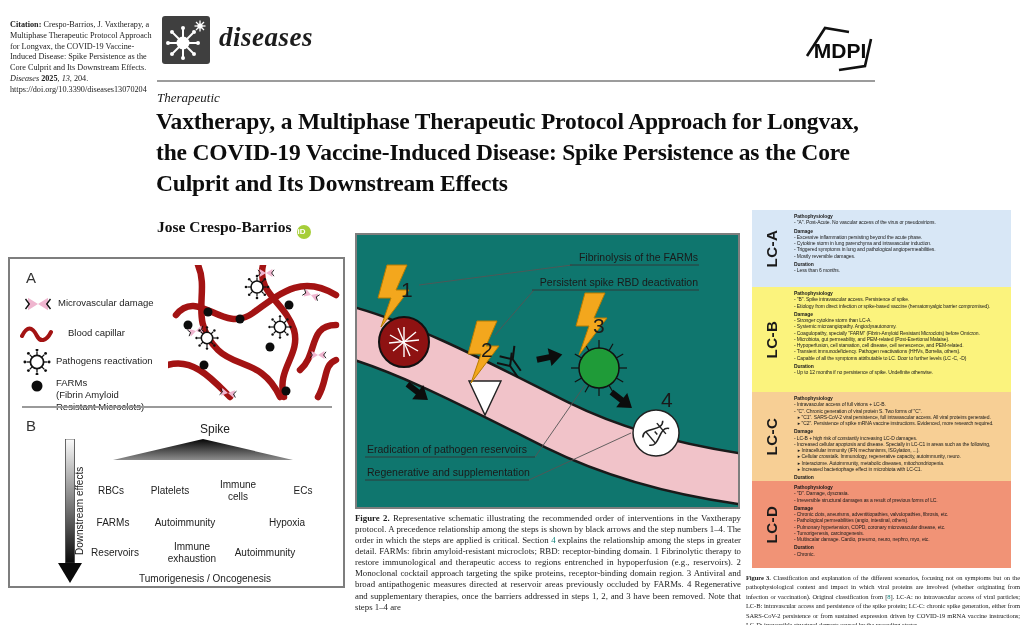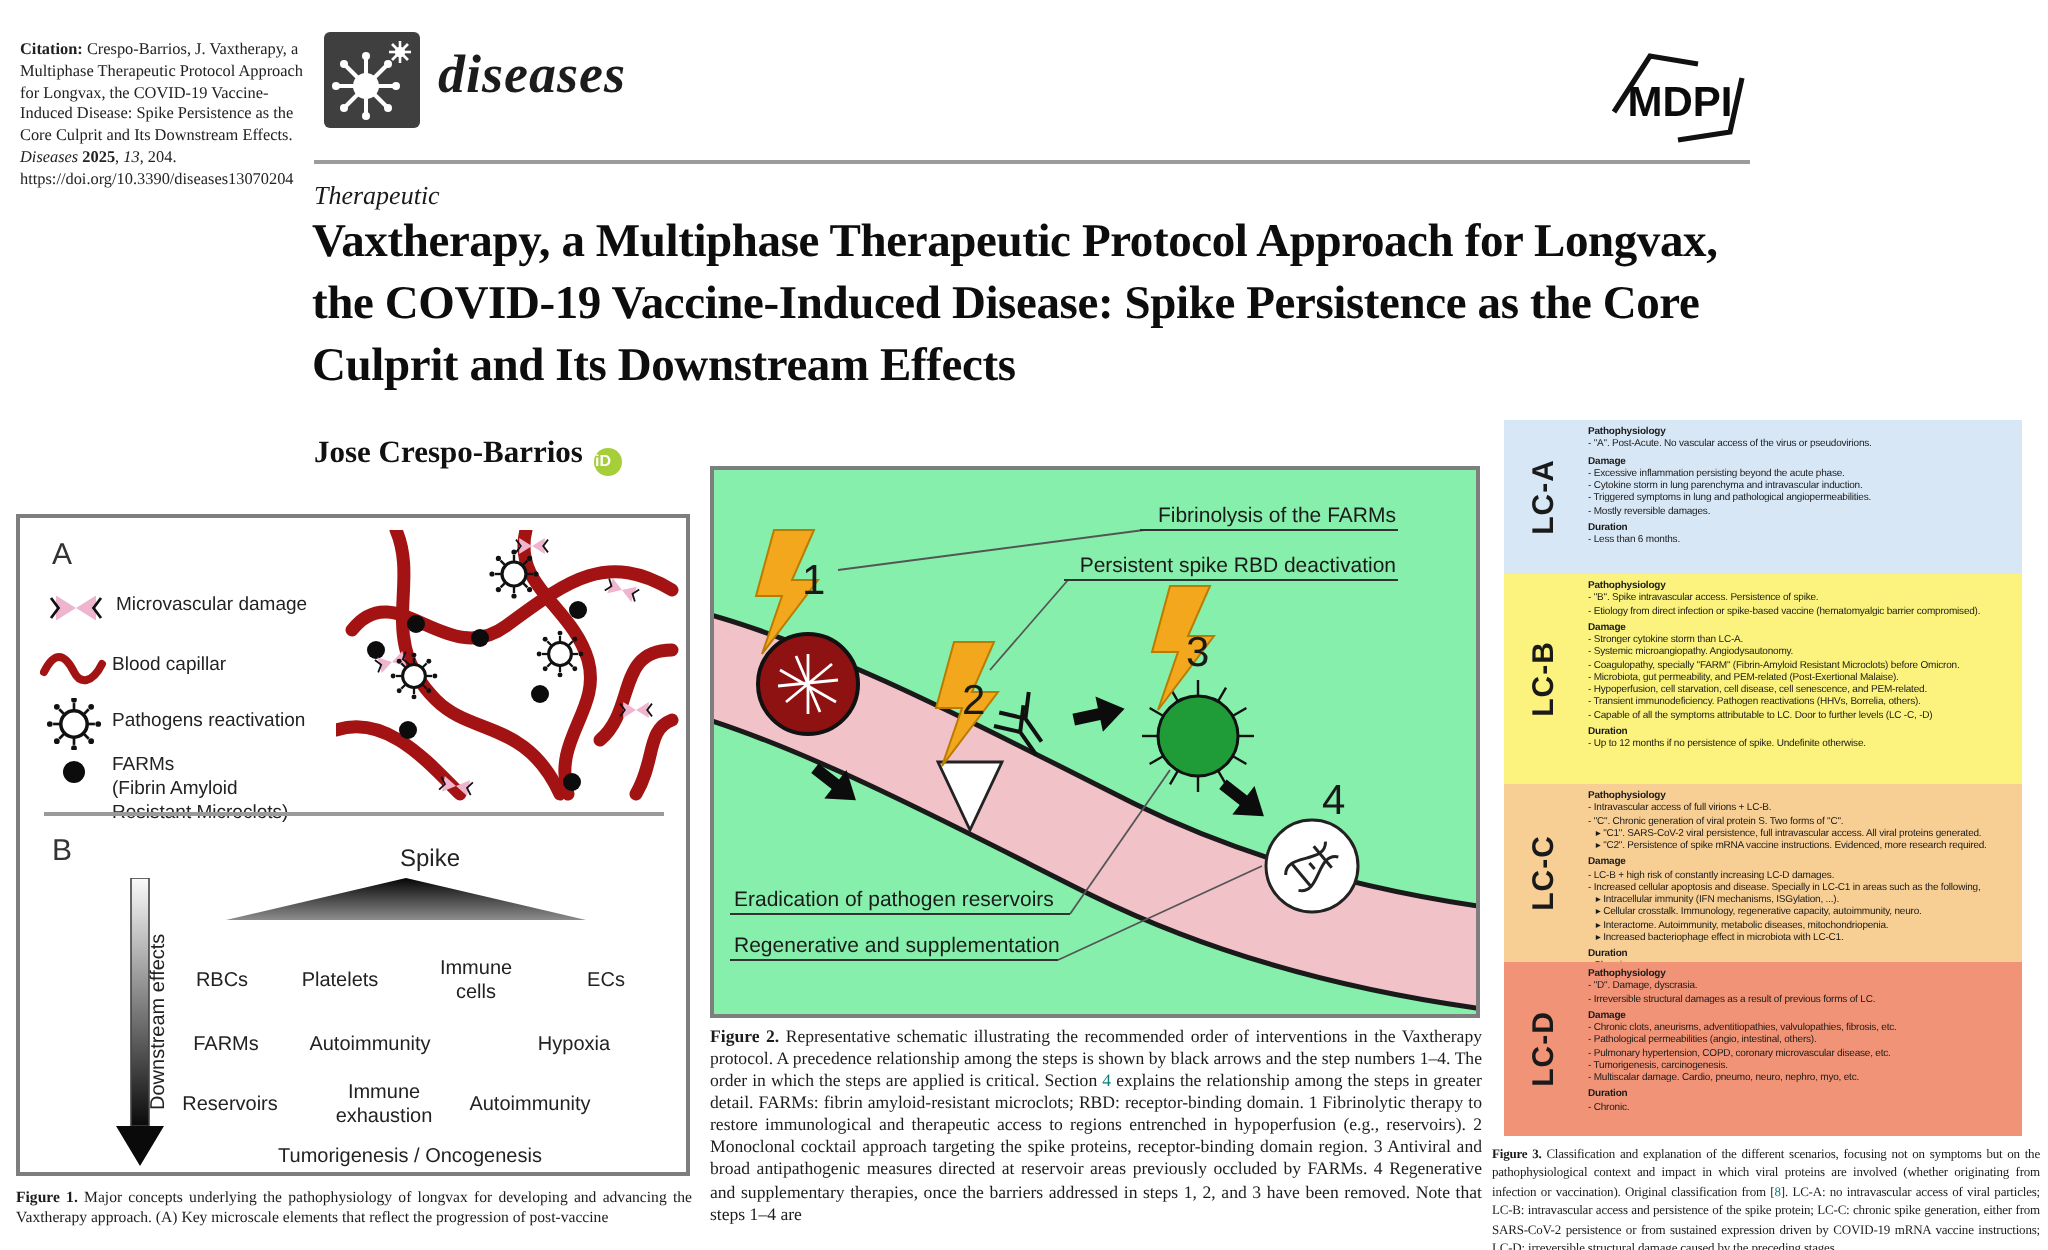--- a/index.html
+++ b/index.html
@@ -45,21 +45,21 @@
     position:absolute; left:64px; top:192px; height:120px;
     writing-mode:vertical-rl; transform:rotate(180deg);
     font-family:"Liberation Sans",sans-serif; font-size:10px; color:#222; text-align:center;
   }
   .fig-caption { font-size:8.8px; line-height:1.26; color:#1c1c1c; text-align:justify; }
   .fig-caption .fb { font-weight:bold; }
   .fig-caption .ref-link { color:#0b7f77; }
   #fig1-caption { position:absolute; left:8px; top:594px; width:338px; font-size:7.8px; line-height:1.3; }
   
   #fig2-box { position:absolute; left:355px; top:233px; width:385px; height:276px;
-    border:2px solid #7e7e7e; background:#86efac; }
+    border:2px solid #7e7e7e; background:#0f766e; }
   #fig2-caption { position:absolute; left:355px; top:513px; width:386px; }
   svg text { font-family:"Liberation Sans",sans-serif; }
   
   #fig3-table { position:absolute; left:752px; top:210px; width:259px; }
   .lc-band { display:flex; overflow:hidden; }
   .lc-label { flex:0 0 40px; display:flex; align-items:center; justify-content:center; }
   .lc-label span { transform:rotate(-90deg); font-family:"Liberation Sans",sans-serif;
     font-weight:bold; font-size:15px; color:#1a1a1a; letter-spacing:0.5px; }
   .lc-content { flex:1; padding:3px 3px 2px 2px; font-family:"Liberation Sans",sans-serif;
     font-size:5px; line-height:1.25; color:#1a1a1a; letter-spacing:-0.1px; }
@@ -180,21 +180,21 @@
     <div class="legend-row" style="left:12px; top:38px;">
       <svg width="32" height="14" viewBox="0 0 32 14">
           <use href="#dmg" transform="translate(16,7) scale(1.25)"></use>
         </svg>
       <span class="legend-label" style="margin-left:4px;">Microvascular damage</span>
     </div>
     <div class="legend-row" style="left:10px; top:64px;">
       <svg width="34" height="20" viewBox="0 0 34 20">
         <path d="M2,13 C7,3 12,3 17,13 C20,19 26,19 31,9" fill="none" stroke="#a31313" stroke-width="4" stroke-linecap="round"></path>
       </svg>
-      <span class="legend-label" style="margin-left:2px; margin-top:4px;">Blood capillar</span>
+      <span class="legend-label" style="margin-left:14px; margin-top:4px;">Blood capillar</span>
     </div>
     <div class="legend-row" style="left:12px; top:90px;">
       <svg width="30" height="26" viewBox="0 0 30 26">
           <use href="#pathogen" transform="translate(15,13) scale(1.1)"></use>
         </svg>
       <span class="legend-label" style="margin-left:4px; margin-top:6px;">Pathogens reactivation</span>
     </div>
     <div class="legend-row" style="left:12px; top:118px;">
       <svg width="30" height="16" viewBox="0 0 30 16">
           <circle cx="15" cy="9" r="5.5" fill="#0c0c0c"></circle>
@@ -257,21 +257,20 @@
     <div class="pb-term" style="left:265px; top:226px; width:56px;">ECs</div>
     <div class="pb-term" style="left:70px;  top:258px; width:66px;">FARMs</div>
     <div class="pb-term" style="left:135px; top:258px; width:80px;">Autoimmunity</div>
     <div class="pb-term" style="left:245px; top:258px; width:64px;">Hypoxia</div>
     <div class="pb-term" style="left:70px;  top:288px; width:70px;">Reservoirs</div>
     <div class="pb-term" style="left:148px; top:282px; width:68px;">Immune
 exhaustion</div>
     <div class="pb-term" style="left:218px; top:288px; width:74px;">Autoimmunity</div>
     <div class="pb-term" style="left:105px; top:314px; width:180px;">Tumorigenesis / Oncogenesis</div>
   </div>
-  <p id="fig1-caption" class="fig-caption"><span class="fb">Figure 1.</span><span> Major concepts underlying the pathophysiology of longvax for developing and advancing the Vaxtherapy approach. (A) Key microscale elements that reflect the progression of post-vaccine</span></p>
 
   <div id="fig2-box">
     <svg width="381" height="272" viewBox="0 0 381 272">
 
       <path d="M-15,95 C50,112 130,155 200,190 C265,222 335,238 400,246" fill="none" stroke="#1a1a1a" stroke-width="53"></path>
       <path d="M-15,95 C50,112 130,155 200,190 C265,222 335,238 400,246" fill="none" stroke="#f1c3c9" stroke-width="48"></path>
 
       <g stroke="#555" stroke-width="0.9">
         <line x1="215" y1="30" x2="62" y2="50"></line>
         <line x1="177" y1="55" x2="138" y2="100"></line>

